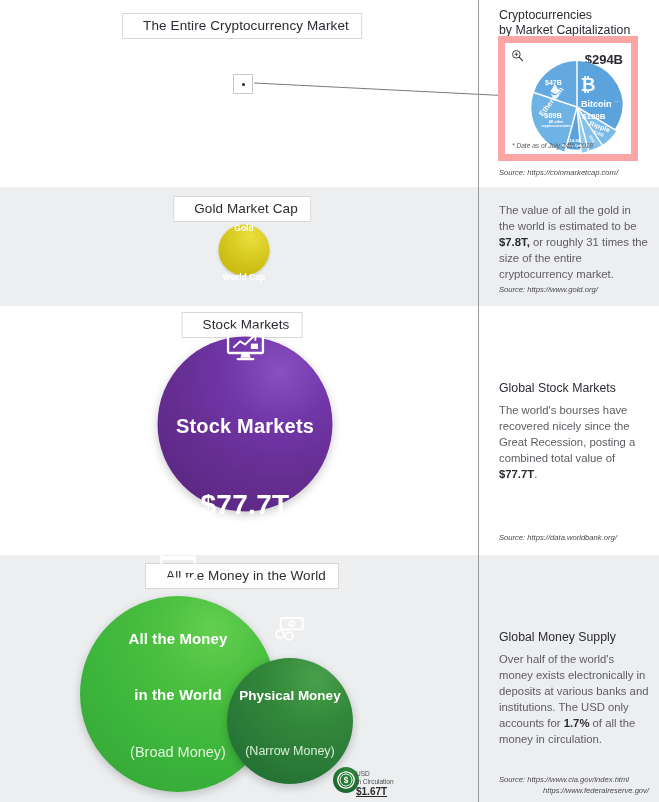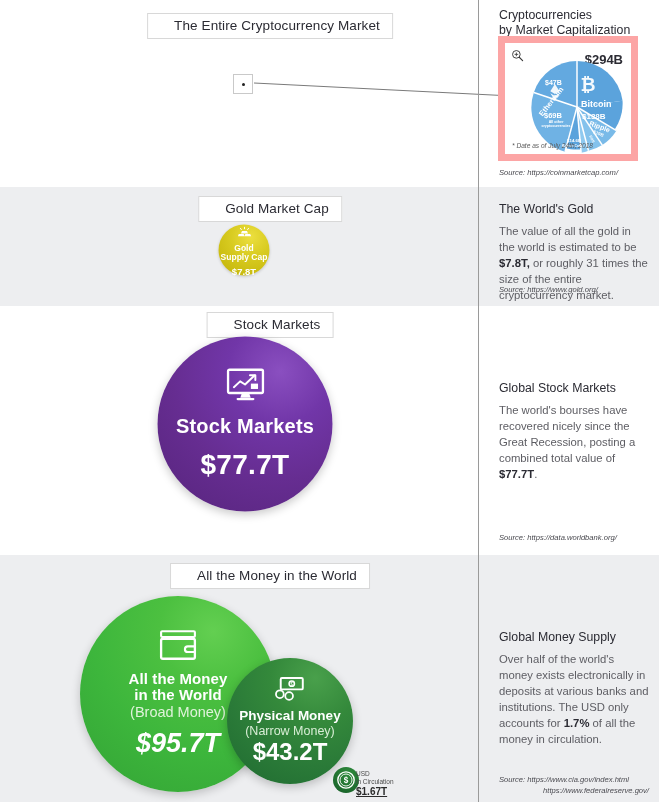--- a/index.html
+++ b/index.html
@@ -25,35 +25,35 @@
   
   .left-col { position: absolute; left: 0; top: 0; width: 478px; height: 802px; z-index: 3; }
 
   .section-label {
     position: absolute;
     background: #ffffff;
     border: 1px solid #d8d8d8;
     color: #2b2b33;
     font-size: 13.5px;
     letter-spacing: .1px;
-    padding: 4px 12px 5px 26px;
+    padding: 4px 12px 5px 20px;
     white-space: nowrap;
     transform: translateX(-50%);
     text-align: center;
-    margin-left: 28px;
   }
 
   
   .bubble {
     position: absolute;
     border-radius: 50%;
     display: flex; flex-direction: column;
     align-items: center; justify-content: center;
     color: #fff; text-align: center;
     transform: translate(-50%, -50%);
+    gap: 40px;
   }
   .bubble .b-icon { display: block; }
   .bubble .b-name { font-weight: bold; line-height: 1.08; }
   .bubble .b-sub  { font-weight: normal; }
   .bubble .b-val  { font-weight: bold; }
 
   
   .crypto-dot {
     position: absolute;
     width: 20px; height: 20px;
@@ -179,21 +179,21 @@
             <line x1="11" y1="0.8" x2="11" y2="3"></line>
             <line x1="5.4" y1="2.4" x2="6.7" y2="4.2"></line>
             <line x1="16.6" y1="2.4" x2="15.3" y2="4.2"></line>
           </g>
           <path d="M7.6 6.2h6.8l1.5 3.2H6.1z" fill="#fff"></path>
           <path d="M3.2 10.2h6.6l1.3 3.1H1.9z" fill="#fff"></path>
           <path d="M12.2 10.2h6.6l1.3 3.1h-9.2z" fill="#fff"></path>
         </svg>
       </span>
       <span class="b-name" style="margin-top:2px;">Gold</span>
-      <span class="b-name">Supply Cap</span>
+      <span class="b-name">World Cap</span>
       <span class="b-val">$7.8T</span>
     </div>
 
     <div class="section-label" style="left:242px;top:312px;">Stock Markets</div>
 
     <div class="bubble stock" style="left:245px;top:424px;width:175px;height:175px;">
       <span class="b-icon">
         <svg width="40" height="34" viewBox="0 0 44 38">
           <rect x="2.5" y="2.5" width="39" height="26" rx="1.6" fill="none" stroke="#fff" stroke-width="2.6"></rect>
           <polyline points="9,22 16,15.5 21.5,19 32,9" fill="none" stroke="#fff" stroke-width="2.2" stroke-linecap="round" stroke-linejoin="round"></polyline>
@@ -260,21 +260,20 @@
         <span>Cryptocurrencies</span><br>
         <span>by Market Capitalization</span>
       </div>
     </div>
 
     <div class="r-block" style="top:168px;">
       <div class="r-source">Source: https://coinmarketcap.com/</div>
     </div>
 
     <div class="r-block" style="top:202px;">
-      <div class="r-title">The World's Gold</div>
       <div class="r-body"><span>The value of all the gold in the world is estimated to be </span><b>$7.8T,</b><span> or roughly 31 times the size of the entire cryptocurrency market.</span></div>
     </div>
     <div class="r-block" style="top:285px;">
       <div class="r-source">Source: https://www.gold.org/</div>
     </div>
 
     <div class="r-block" style="top:381px;">
       <div class="r-title">Global Stock Markets</div>
       <div class="r-body"><span>The world's bourses have recovered nicely since the Great Recession, posting a combined total value of </span><b>$77.7T</b><span>.</span></div>
     </div>

